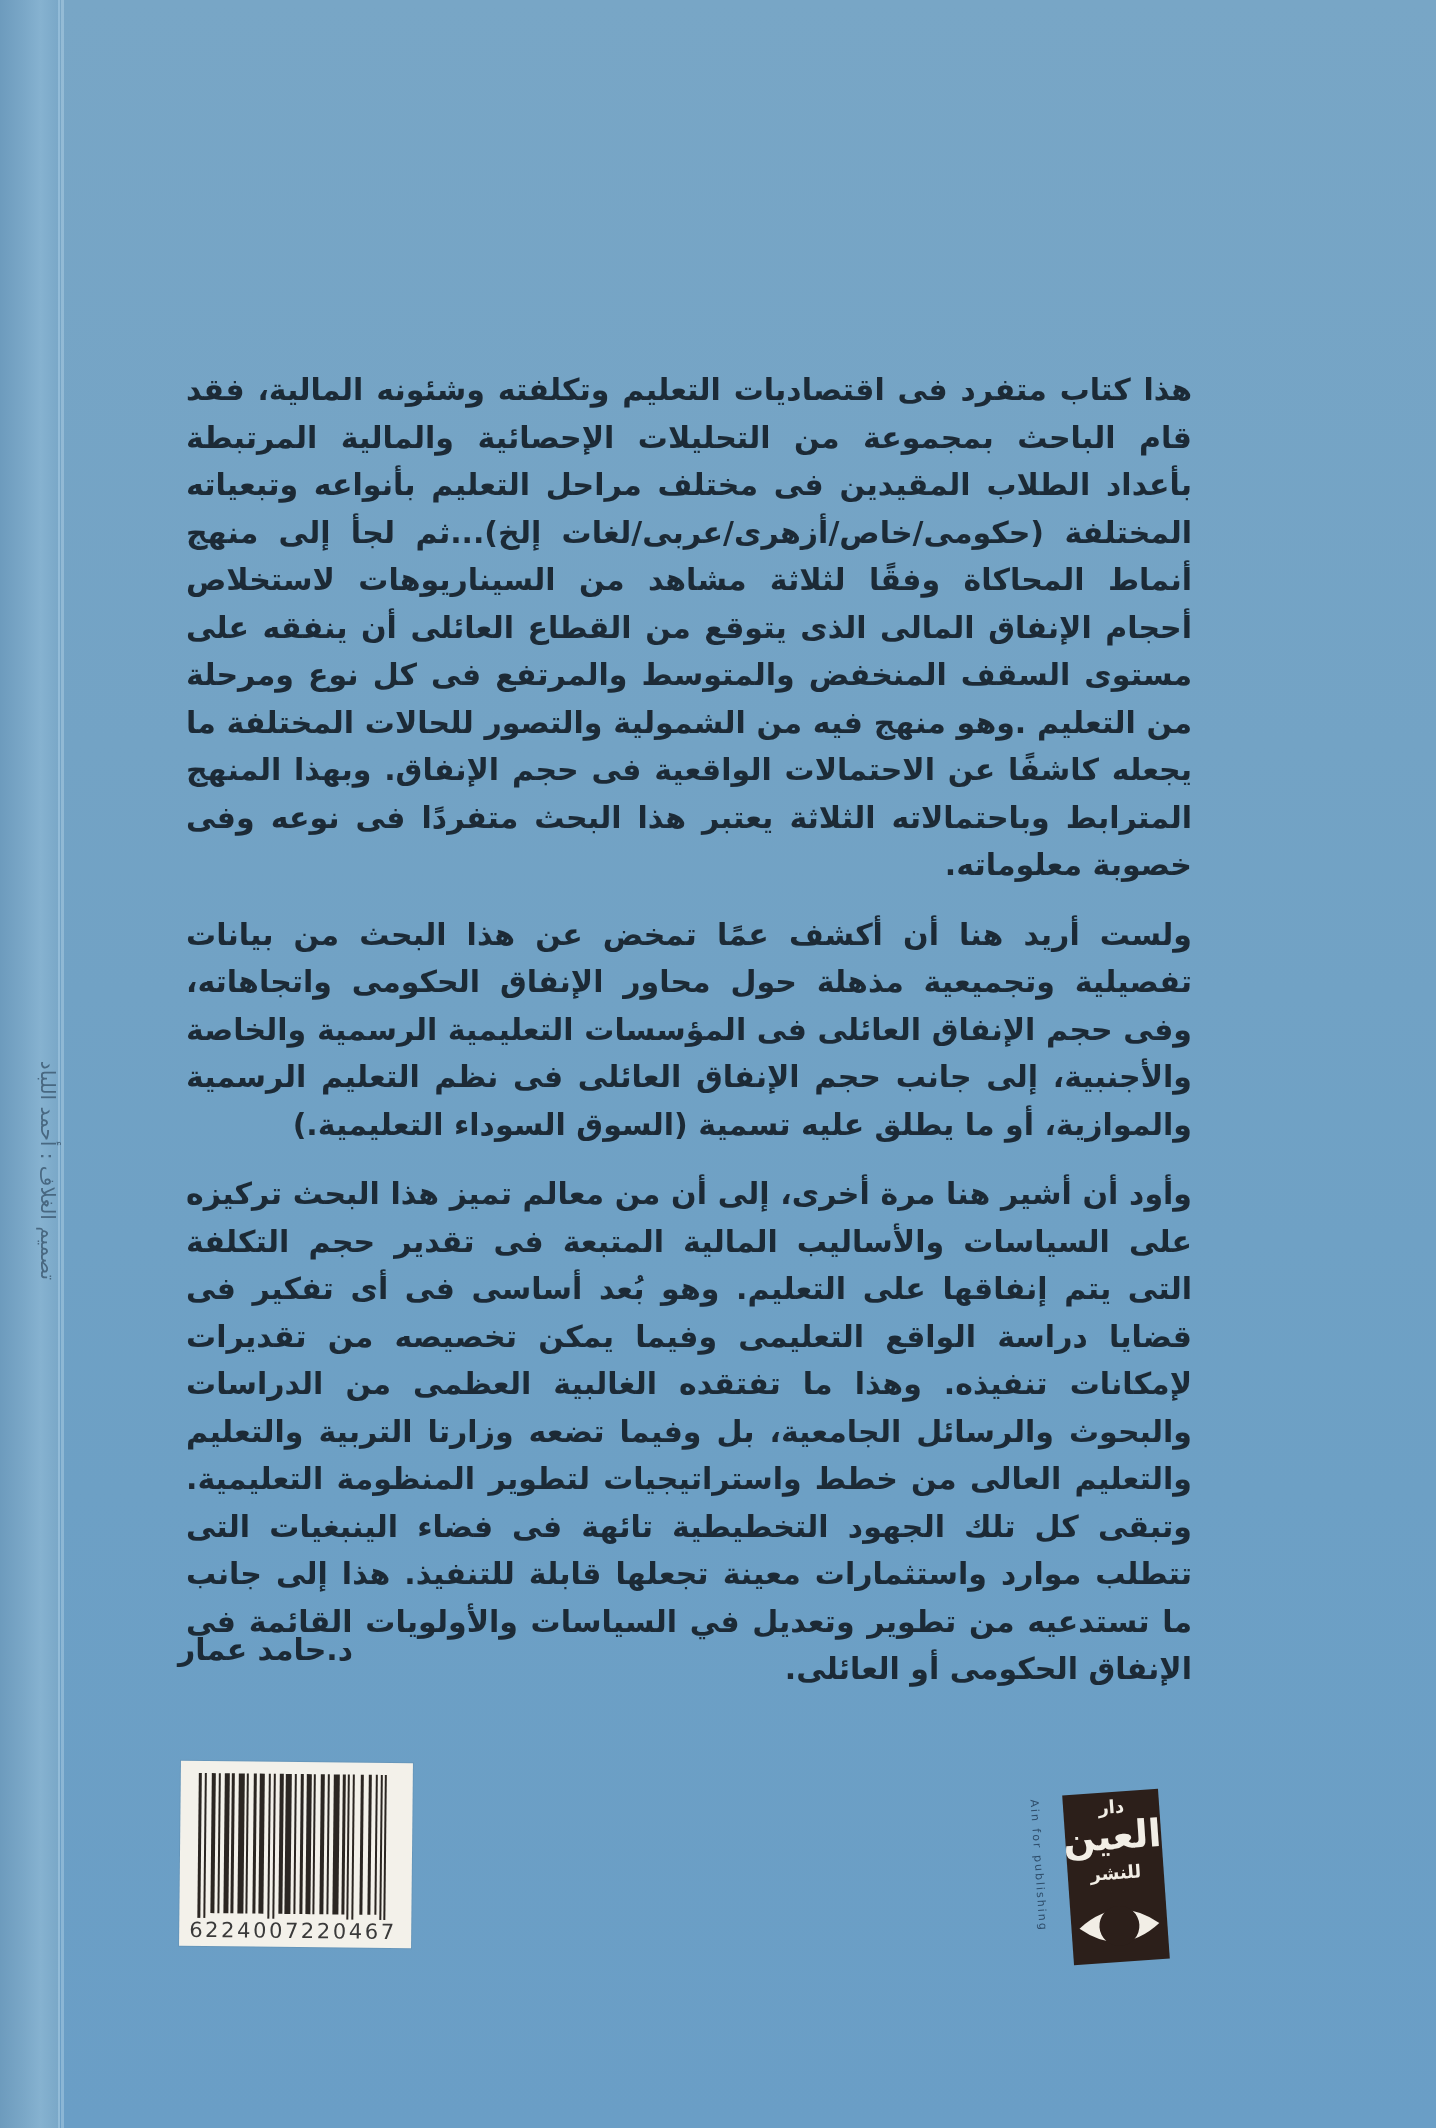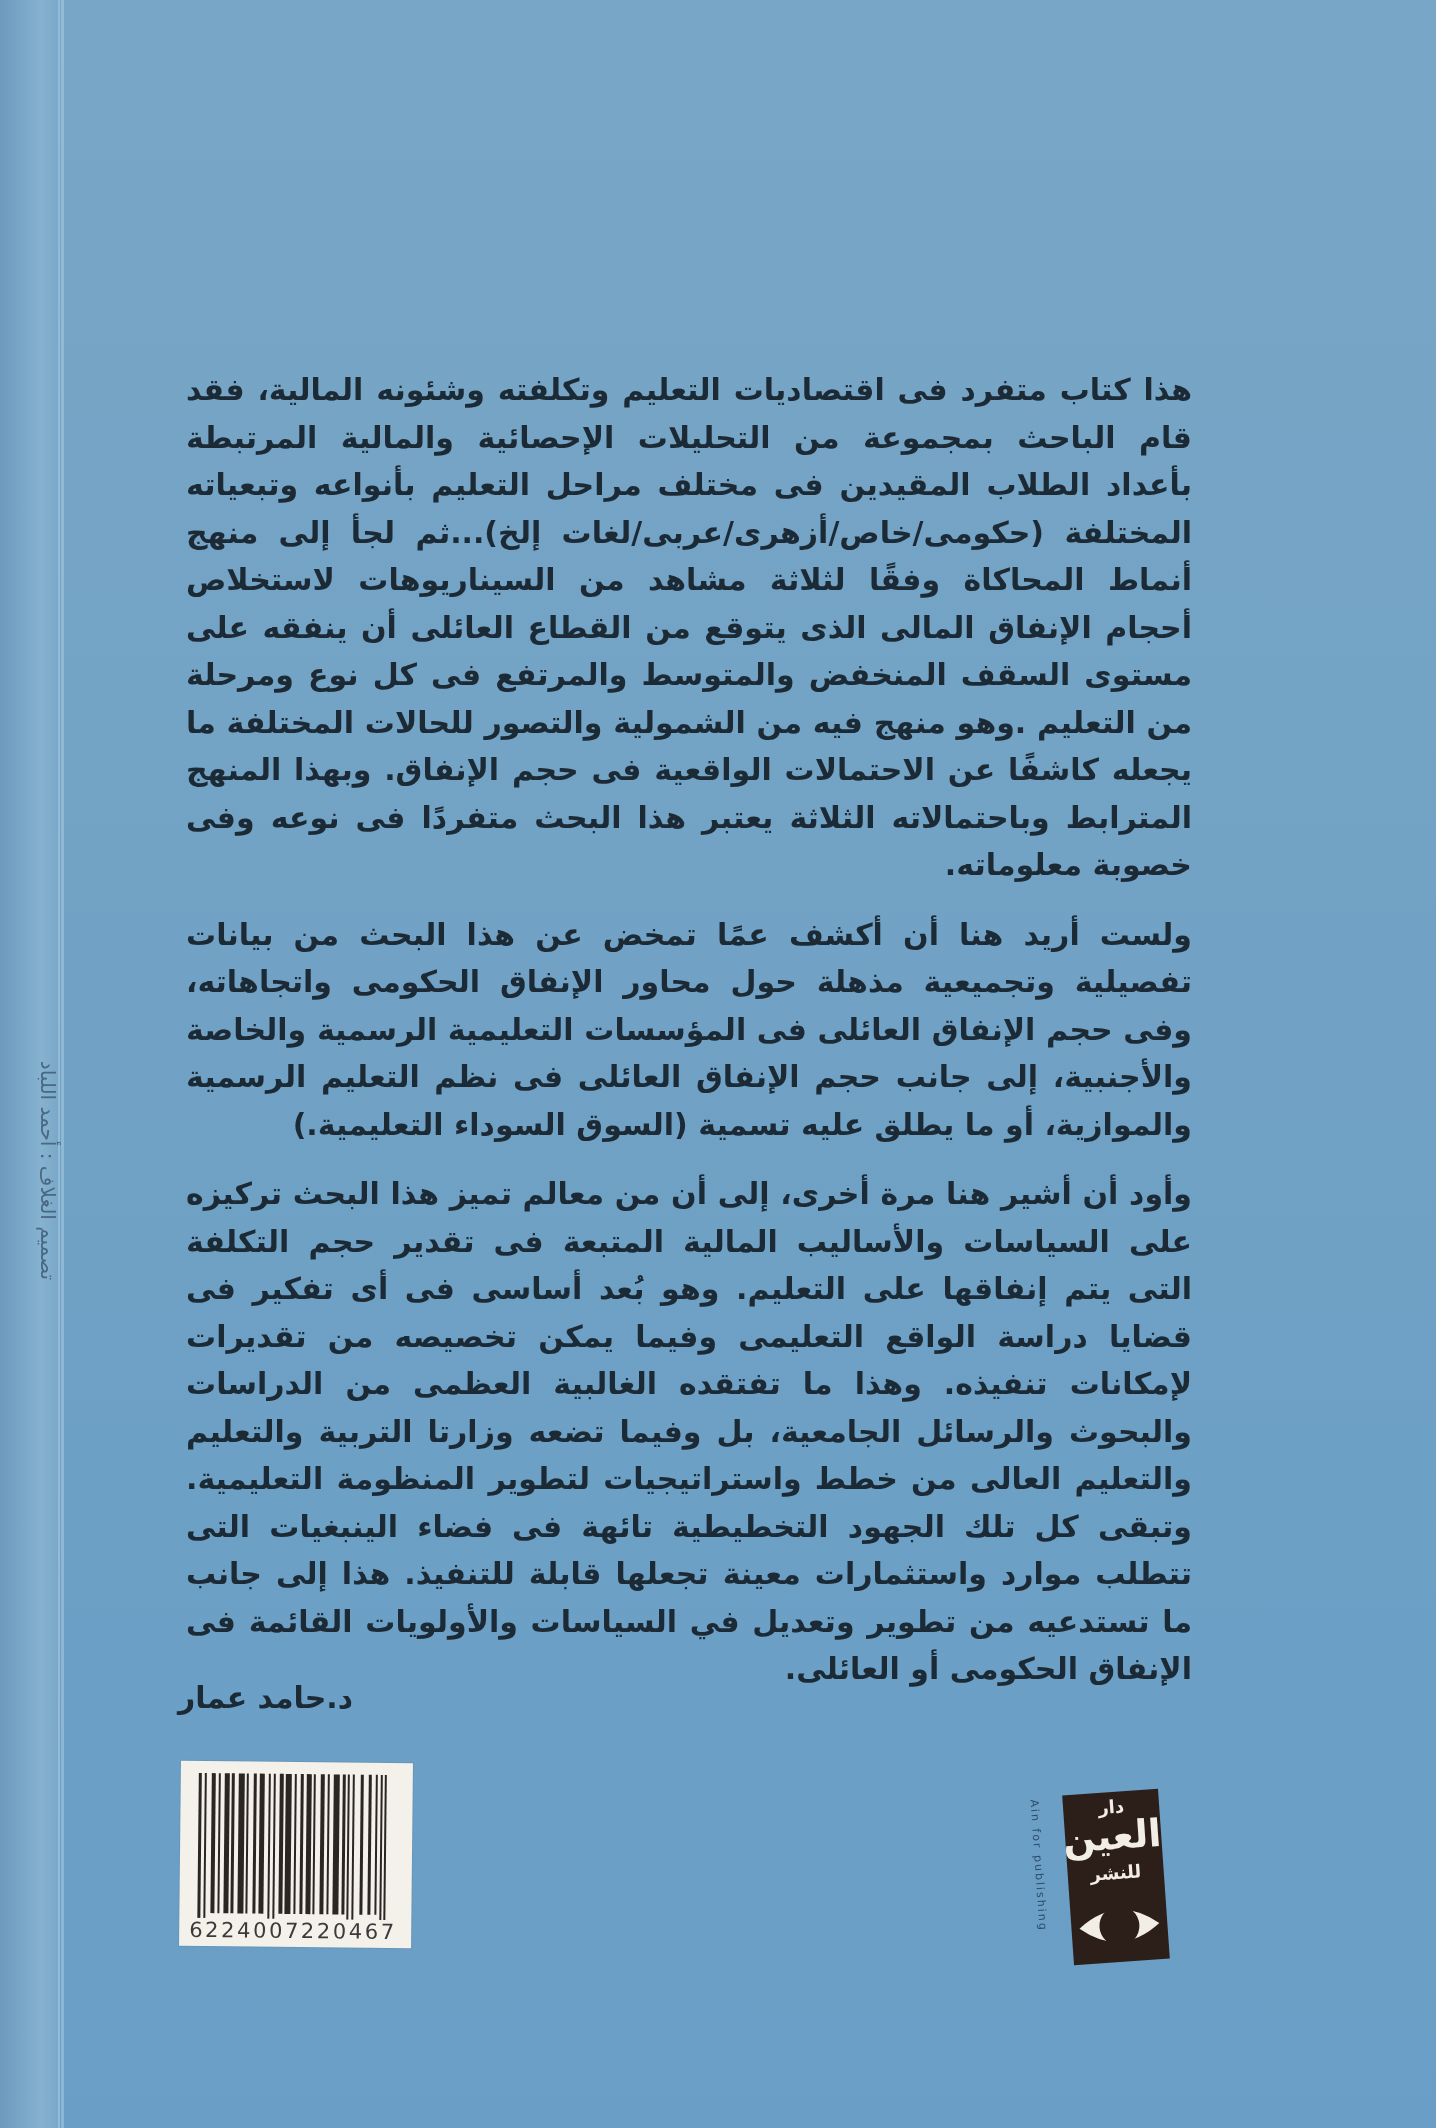--- a/index.html
+++ b/index.html
@@ -77,21 +77,21 @@
       font-weight: bold;
       font-size: 30px;
       line-height: 47.5px;
     }
     .body-text p {
       margin: 0 0 22px 8px;
     }
     .signature {
       position: absolute;
       left: 178px;
-      top: 1680px;
+      top: 1632px;
       direction: rtl;
       color: #1c2a36;
       font-weight: bold;
       font-size: 30px;
     }
     .barcode {
       position: absolute;
       left: 180px;
       top: 1762px;
       width: 232px;

